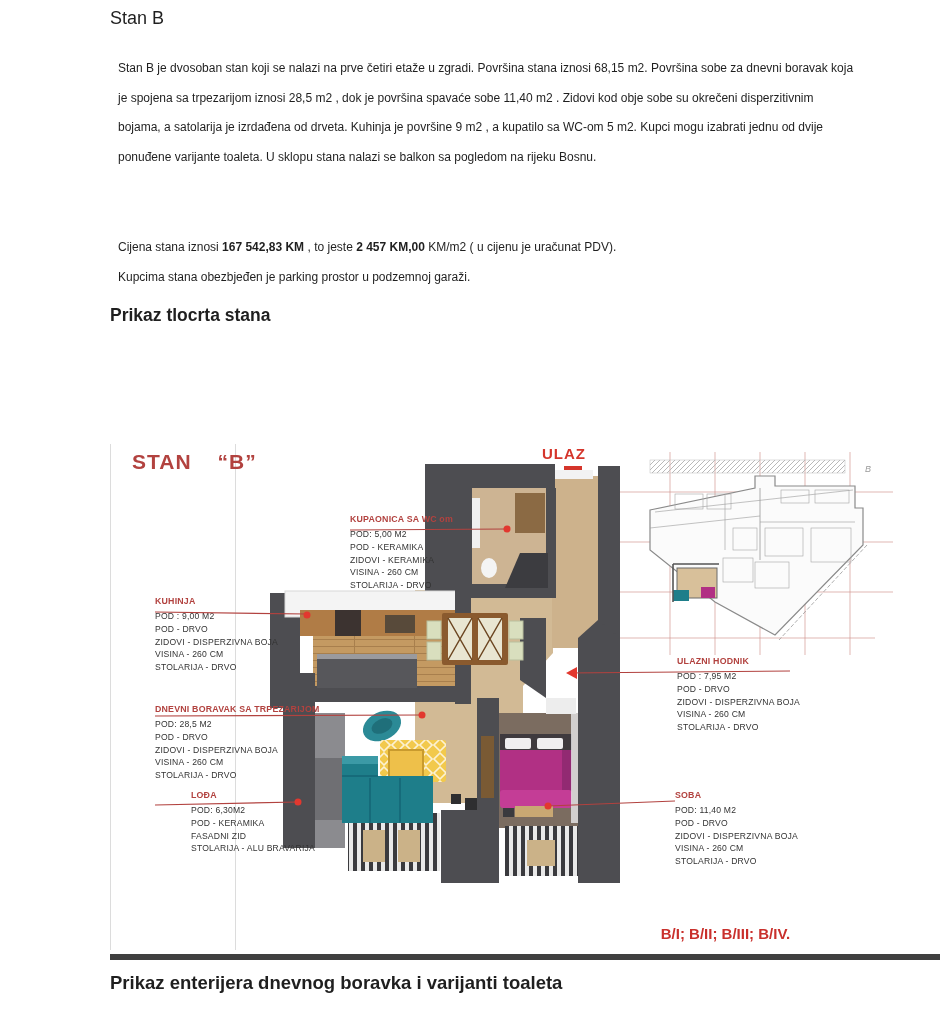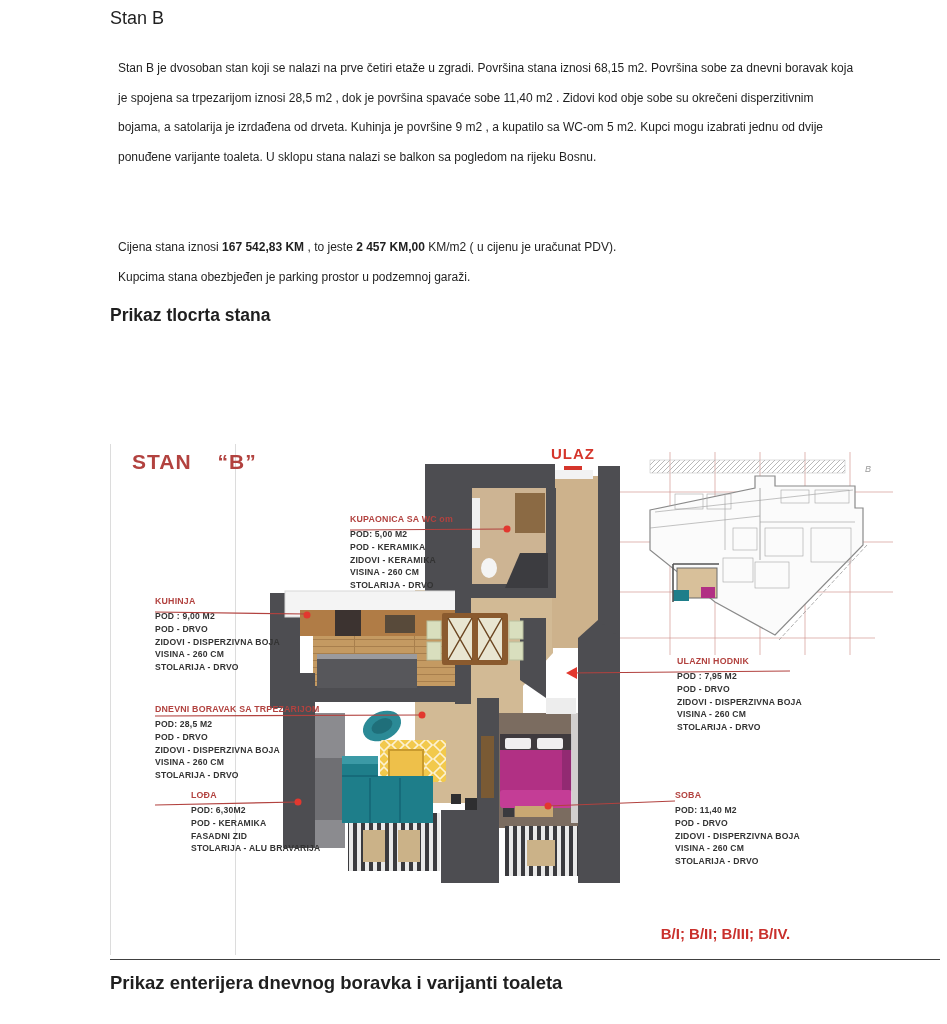--- a/index.html
+++ b/index.html
@@ -11,32 +11,32 @@
   html,body{background:#ffffff;}
   .page{position:relative;width:947px;height:1024px;background:#fff;overflow:hidden;
         font-family:"Liberation Sans",sans-serif;color:var(--text,#1f1f1f);}
   .h1{position:absolute;left:110px;top:8px;font-size:18px;font-weight:normal;}
   .para{position:absolute;left:118px;width:737px;font-size:12px;line-height:29.6px;}
   .p1{top:54px;}
   .p2{top:233px;}
   .p2 b{font-weight:bold;}
   .h2a{position:absolute;left:110px;top:305px;font-size:17.5px;font-weight:bold;}
   .h2b{position:absolute;left:110px;top:972px;font-size:18.5px;font-weight:bold;}
-  .figure{position:absolute;left:110px;top:440px;width:830px;height:520px;border-bottom:1px solid #404040;}
+  .figure{position:absolute;left:110px;top:440px;width:830px;height:520px;border-bottom:6px solid #404040;}
   .vline{position:absolute;top:4px;bottom:4px;width:1px;background:#dcdcdc;}
   .stan-label{position:absolute;left:22px;top:10px;font-size:21px;font-weight:bold;color:var(--red_accent,#b2423f);letter-spacing:1px;}
   .stan-label .q{margin-left:26px;}
-  .ulaz{position:absolute;left:432px;top:5px;width:62px;text-align:center;font-size:15px;font-weight:bold;color:var(--red_bright,#d5352b);letter-spacing:1px;}
+  .ulaz{position:absolute;left:432px;top:5px;width:62px;font-size:15px;font-weight:bold;color:var(--red_bright,#d5352b);letter-spacing:1px;}
   .ulaz-arrow{position:absolute;left:440px;top:26px;}
   .summary{position:absolute;left:468px;top:446px;width:295px;text-align:center;color:var(--red_summary,#c9302c);white-space:pre-wrap;}
   .summary .s1{font-size:16.5px;font-weight:bold;}
   .summary .s2{font-size:15px;font-weight:bold;margin-top:3px;}
   .ann{position:absolute;width:178px;}
   .ann .t{color:var(--red_accent,#b2423f);font-size:8.8px;font-weight:bold;letter-spacing:.2px;margin-bottom:4px;white-space:nowrap;}
-  .ann .l{font-size:8.6px;font-weight:700;color:#333;line-height:12.8px;letter-spacing:.2px;white-space:nowrap;}
+  .ann .l{font-size:8.6px;font-weight:400;color:#333;line-height:12.8px;letter-spacing:.2px;white-space:nowrap;}
   .plan-svg{position:absolute;left:155px;top:18px;}
   .site-svg{position:absolute;left:505px;top:10px;}
   .overlay{position:absolute;left:0;top:0;pointer-events:none;z-index:5;}
 </style>
 </head>
 <body>
 
 <div class="page">
 
   <div class="h1">Stan B</div>

